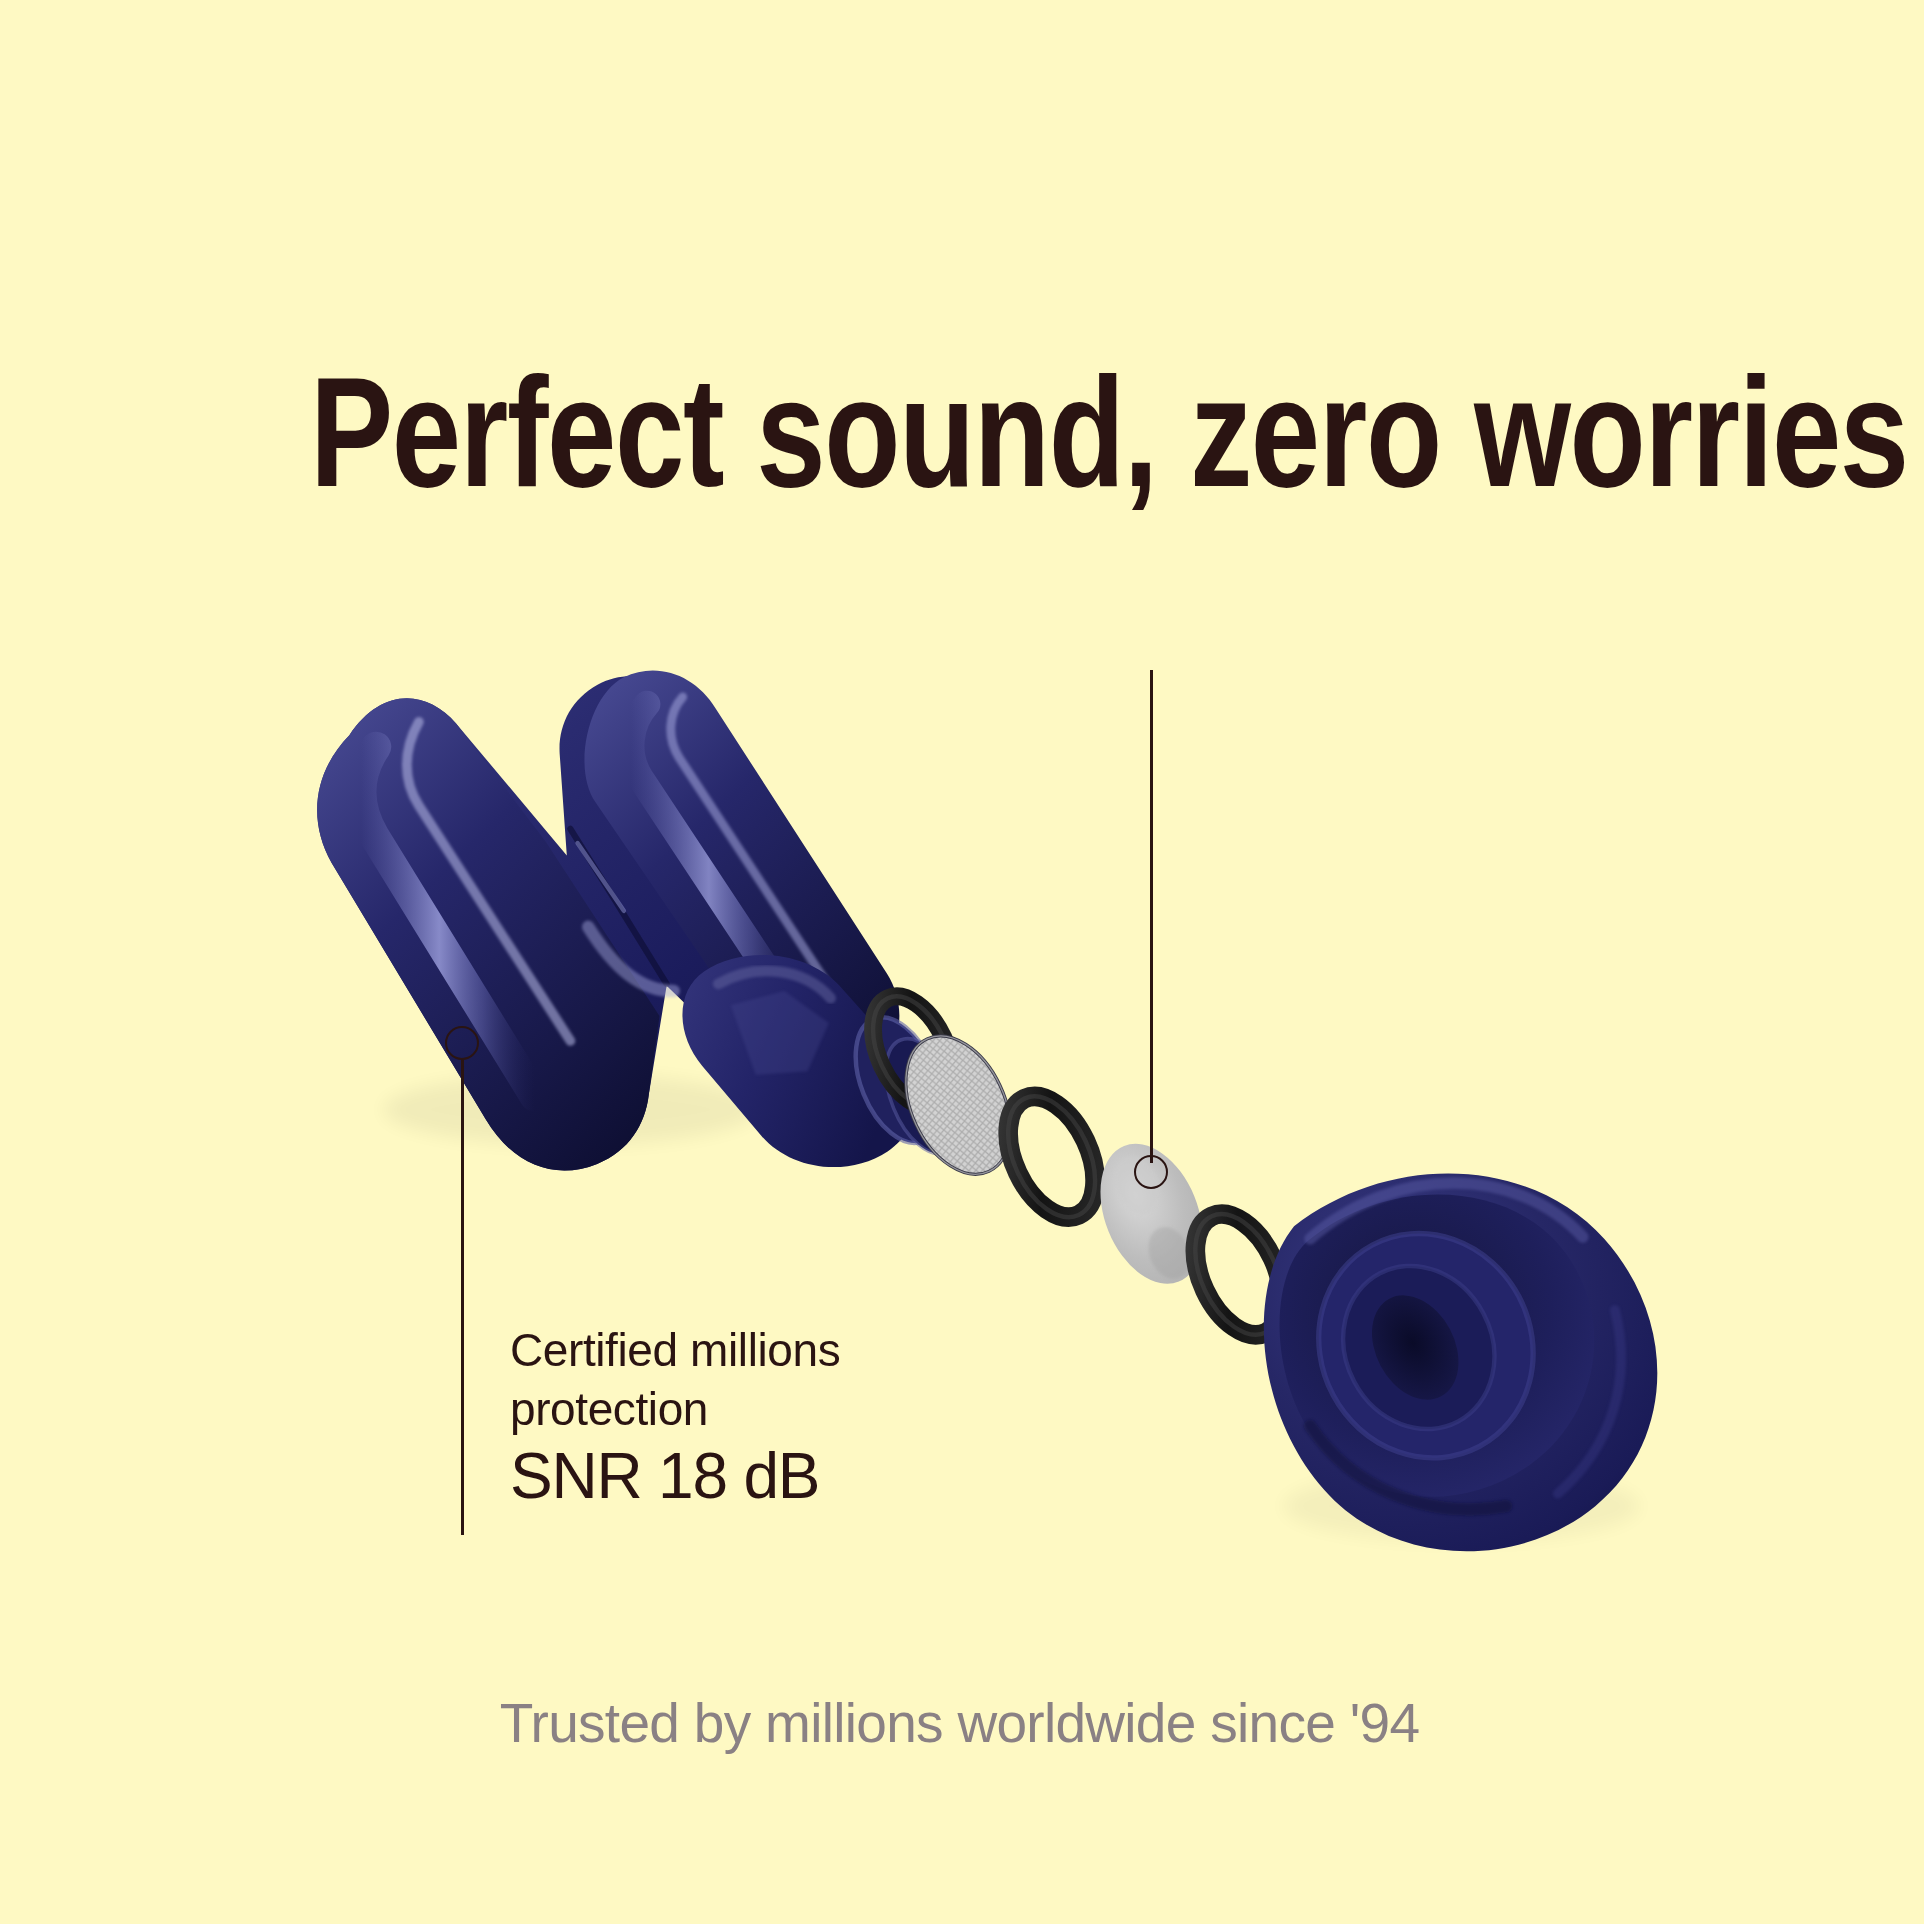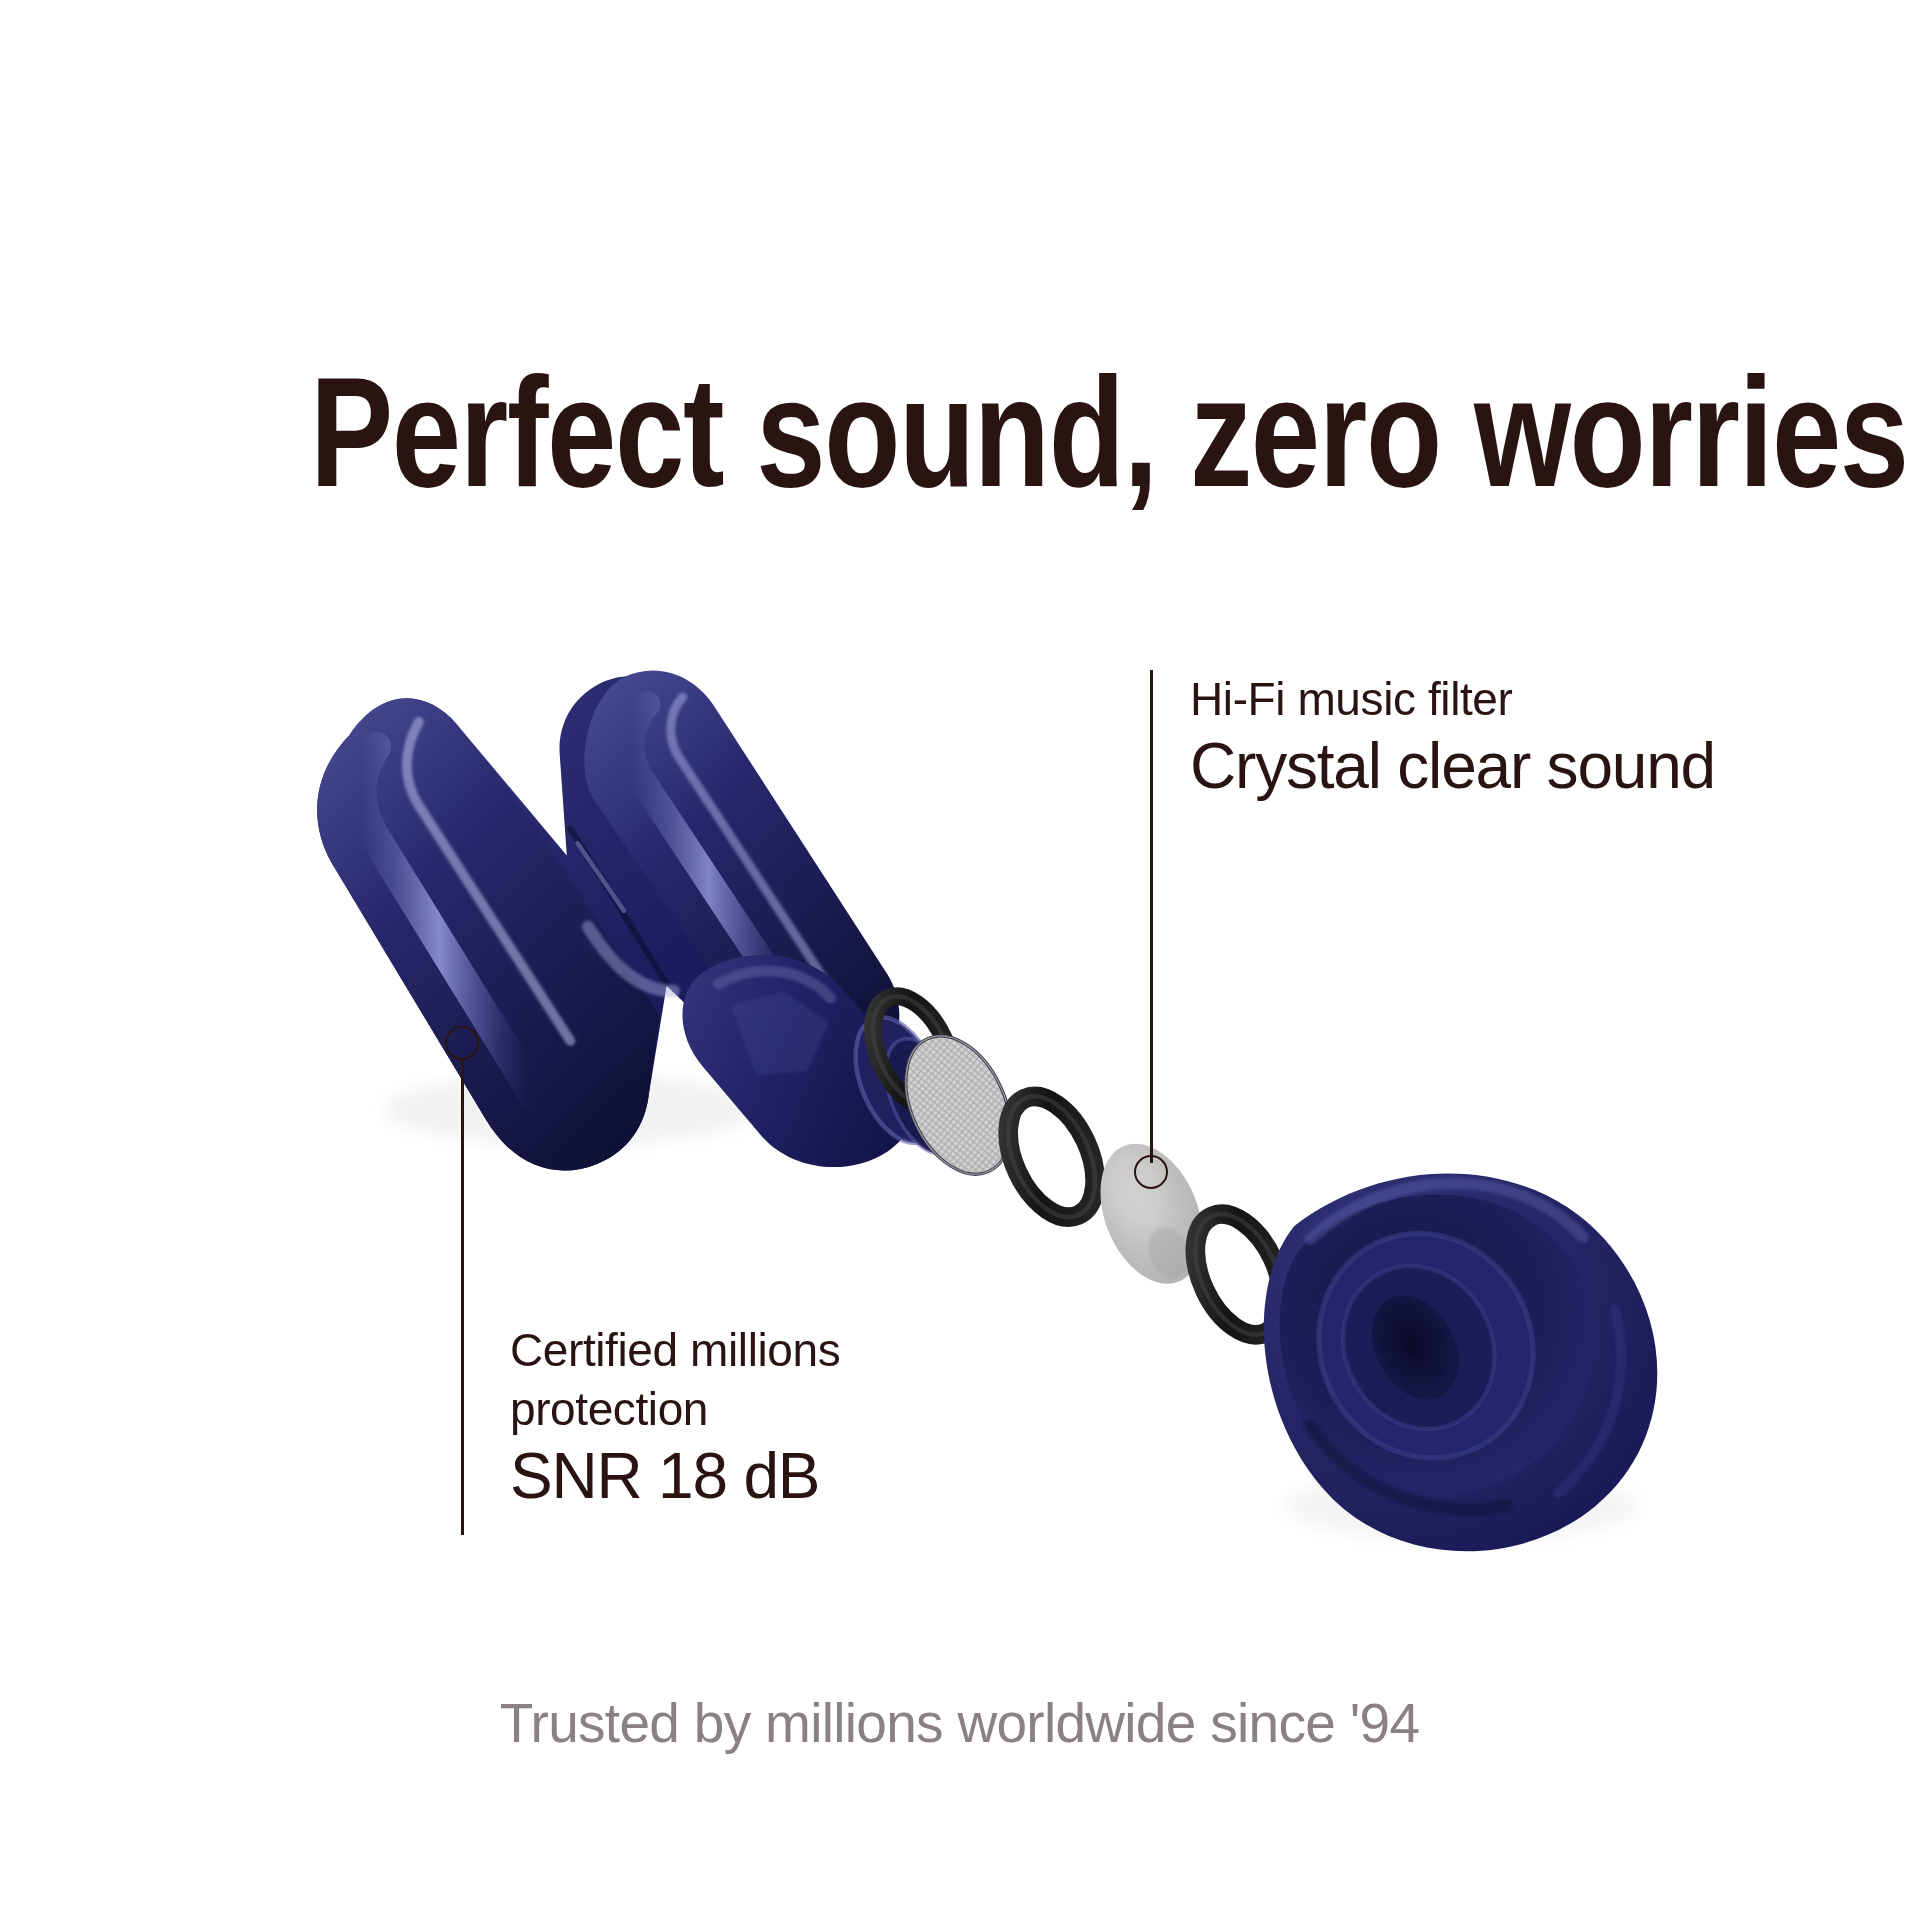--- a/index.html
+++ b/index.html
@@ -4,21 +4,21 @@
 <style>
   html, body {
     margin: 0;
     padding: 0;
     background: #e9e9e9;
   }
   #stage {
     position: relative;
     width: 1925px;
     height: 1925px;
-    background: #ffffff;
+    background: #fef9c3;
     overflow: hidden;
     font-family: "Liberation Sans", sans-serif;
   }
 
   
   #headline {
     position: absolute;
     left: 310px;
     top: 349px;
     width: 1337px;
@@ -296,24 +296,20 @@
       <path d="M 1470 1390 C 1566 1306 1702 1308 1776 1388" stroke="#5d5fa8" stroke-width="13" fill="none" opacity="0.45" stroke-linecap="round" filter="url(#tinyBlur)"></path>
       <path d="M 1812 1470 C 1832 1548 1808 1624 1748 1676" stroke="#3c3d8c" stroke-width="11" fill="none" opacity="0.35" stroke-linecap="round" filter="url(#tinyBlur)"></path>
       <path d="M 1470 1600 C 1516 1668 1600 1706 1690 1690" stroke="#0c0d2e" stroke-width="14" fill="none" opacity="0.4" stroke-linecap="round" filter="url(#tinyBlur)"></path>
     </g>
   </svg>
 
   <div id="headline">Perfect sound, zero worries</div>
 
   <div class="leader" id="leader-right"></div>
   <div class="marker" id="marker-right"></div>
-  <div class="annot" id="annot-right">
-    <div class="kicker">Hi-Fi music filter</div>
-    <div class="headline2">Crystal clear sound</div>
-  </div>
 
   <div class="leader" id="leader-left"></div>
   <div class="marker" id="marker-left"></div>
   <div class="annot" id="annot-left">
     <div class="kicker">Certified millions protection</div>
     <div class="headline2">SNR 18 dB</div>
   </div>
 
   <div id="footer">Trusted by millions worldwide since '94</div>
 

